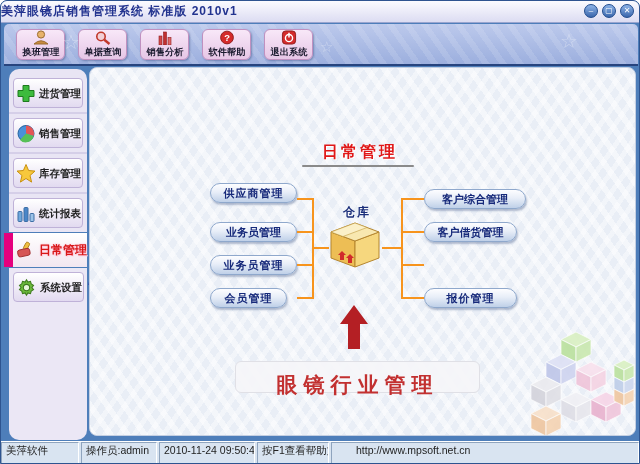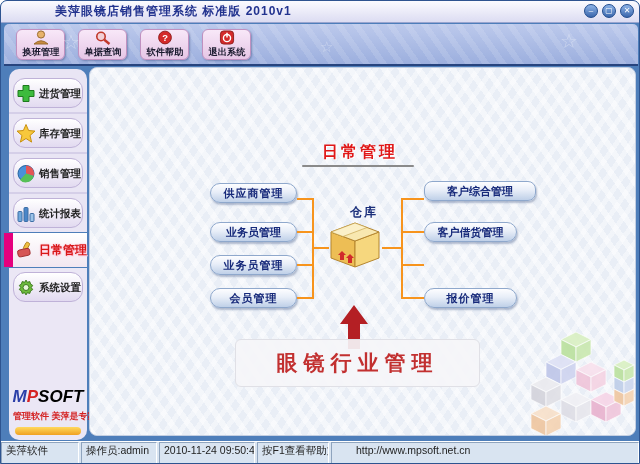--- a/index.html
+++ b/index.html
@@ -3,21 +3,21 @@
 <meta charset="utf-8">
 <style>
   * { margin:0; padding:0; box-sizing:border-box; }
   body { width:640px; height:464px; font-family:"Liberation Sans","DejaVu Sans",sans-serif; }
   .window { position:relative; width:640px; height:464px; background:#4E7EBA;
             border:1px solid #2E5490; border-radius:7px 7px 0 0; overflow:hidden; }
 
   
   .titlebar { position:absolute; left:0; top:0; width:640px; height:22px;
               background:linear-gradient(180deg,#FBFBFF,#DCDCF2); border-bottom:1px solid #9AA5CF; }
-  .titlebar .title { display:block; padding-left:54px; line-height:21px; font-size:12px;
+  .titlebar .title { display:block; line-height:21px; font-size:12px;
               font-weight:bold; color:#22338F; letter-spacing:1px; white-space:nowrap; }
   .win-controls { position:absolute; right:7px; top:3px; display:flex; gap:4px; }
   .win-btn { width:14px; height:14px; border-radius:50%; border:1px solid #1F4A8C;
              background:linear-gradient(180deg,#8FB4E8,#3A66AC); color:#fff; font-size:8px;
              line-height:12px; text-align:center; cursor:pointer; }
 
   
   .toolbar { position:absolute; left:3px; top:23px; width:634px; height:42px;
              background:linear-gradient(180deg,#BCC9EC,#9CAFDE);
              background-image:repeating-linear-gradient(55deg,rgba(255,255,255,.12) 0 6px,rgba(0,0,0,0) 6px 14px),
@@ -31,26 +31,26 @@
             display:flex; flex-direction:column; align-items:center; justify-content:center; cursor:pointer; }
   .tb-btn .tb-label { font-size:10px; font-weight:bold; color:#1A1A2E; white-space:nowrap; transform:scale(.92); }
 
   
   .body { position:absolute; left:3px; top:65px; width:634px; height:373px; background:#4E7EBA; }
 
   
   .sidebar { position:absolute; left:0; top:0; width:85px; height:100%; }
   .side-top { margin:3px 2px 0 5px; background:#E9E5F4; border-radius:10px 10px 0 0; padding-top:5px; }
   .side-bottom { margin:0 2px 0 5px; background:#EBE7F5; border-radius:0 0 10px 10px;
-                 height:172px; display:flex; flex-direction:column; }
+                 height:172px; display:flex; flex-direction:row; }
   .side-row { padding:4px 4px; }
   .side-row + .side-row { border-top:2px solid #D5CFE8; }
   .side-btn { height:30px; display:flex; align-items:center; gap:2px; padding-left:2px;
               background:linear-gradient(180deg,#FFFFFF,#E2DAF0); border:1px solid #BFB2D8;
-              border-radius:12px; cursor:pointer; }
+              border-radius:4px; cursor:pointer; }
   .side-btn .side-label { font-size:11px; font-weight:bold; color:#222; white-space:nowrap; transform:scale(.95); }
   .side-selected { position:relative; height:34px; margin:1px 2px 1px 0;
                    background:linear-gradient(180deg,#FFFFFF,#F2E6F0);
                    display:flex; align-items:center; gap:2px; padding-left:12px; cursor:pointer; }
   .side-selected .strip { position:absolute; left:0; top:0; width:9px; height:100%; background:#E5007D; }
   .side-selected .side-label { font-size:12px; font-weight:900; color:#D81818;
                    text-shadow:0 0 2px #FFB0C8, 1px 1px 0 #FFD6E4; white-space:nowrap; }
   .logo { text-align:center; font-style:italic; font-weight:900; font-size:17px; letter-spacing:0; margin-top:2px; }
   .logo .mp1 { color:#2B3FA8; } .logo .mp2 { color:#D42222; } .logo .mp3 { color:#000000; }
   .slogan { text-align:center; font-size:10px; font-weight:bold; color:#D42222; margin-top:2px; white-space:nowrap; transform:scale(.9); }
@@ -67,23 +67,23 @@
           font-size:16px; font-weight:900; color:#E01818; letter-spacing:3px;
           text-shadow:1px 1px 0 #FFFFFF; }
   .section-underline { position:absolute; left:212px; top:97px; width:112px; height:2px;
           background:#8A8A8A; border-radius:1px; }
   .pill { position:absolute; height:20px; line-height:19px; text-align:center;
           background:linear-gradient(180deg,#FDFDFF 0%,#E8EEF8 45%,#BFD0E8 100%);
           border:1px solid #8FA8CC; border-radius:11px;
           box-shadow:1px 2px 2px rgba(90,110,150,.45);
           font-size:11px; font-weight:bold; color:#16297A; letter-spacing:1px; cursor:pointer; white-space:nowrap; }
   .conn { position:absolute; background:#F7941D; }
-  .wh-label { position:absolute; left:218px; top:136px; width:70px; text-align:right;
+  .wh-label { position:absolute; left:232px; top:136px; width:70px; text-align:center;
           font-size:12px; font-weight:bold; color:#1A2E7A; letter-spacing:2px; }
-  .banner { position:absolute; left:145px; top:271px; width:245px; height:48px;
+  .banner { position:absolute; left:145px; top:293px; width:245px; height:32px;
           background:rgba(245,245,248,.92); border-radius:6px; border:1px solid #E0E0E6;
           text-align:center; line-height:46px; font-size:21px; font-weight:bold;
           color:#C23030; letter-spacing:6px; }
   .abs { position:absolute; }
 
   
   .statusbar { position:absolute; left:0; top:440px; width:640px; height:26px;
           background:#D9E4F1; border-top:1px solid #FFFFFF; display:flex; }
   .status-cell { border:1px solid; border-color:#8FA4BE #FFFFFF #FFFFFF #8FA4BE; margin-right:2px;
           font-size:10.5px; color:#222; line-height:15px; padding:0 4px;
@@ -116,20 +116,28 @@
       <span class="tb-label">换班管理</span>
     </div>
     <div class="tb-btn">
       <svg width="18" height="15" viewBox="0 0 18 15">
         <circle cx="7" cy="6.5" r="4.2" fill="#F2D0D6" stroke="#C0392B" stroke-width="1.6"></circle>
         <line x1="10.3" y1="9.8" x2="15.5" y2="14" stroke="#C0392B" stroke-width="2.4"></line>
       </svg>
       <span class="tb-label">单据查询</span>
     </div>
     <div class="tb-btn">
+      <svg width="18" height="15" viewBox="0 0 18 15">
+        <rect x="3" y="6" width="3" height="9" fill="#D24A4A" stroke="#8E1C1C" stroke-width=".6"></rect>
+        <rect x="7.5" y="2" width="3" height="13" fill="#C03030" stroke="#8E1C1C" stroke-width=".6"></rect>
+        <rect x="12" y="7.5" width="3" height="7.5" fill="#E06A6A" stroke="#8E1C1C" stroke-width=".6"></rect>
+      </svg>
+      <span class="tb-label">销售分析</span>
+    </div>
+    <div class="tb-btn">
       <svg width="16" height="15" viewBox="0 0 16 16">
         <circle cx="8" cy="8" r="6.8" fill="#D42B2B" stroke="#8E1C1C"></circle>
         <text x="8" y="11.8" font-size="10" fill="#fff" text-anchor="middle" font-weight="bold">?</text>
       </svg>
       <span class="tb-label">软件帮助</span>
     </div>
     <div class="tb-btn">
       <svg width="16" height="15" viewBox="0 0 16 16">
         <rect x="1" y="1" width="14" height="14" rx="3.5" fill="#D42B2B" stroke="#8E1C1C"></rect>
         <circle cx="8" cy="8.6" r="3.8" fill="none" stroke="#fff" stroke-width="1.5"></circle>
@@ -147,33 +155,33 @@
           <div class="side-btn">
             <svg width="21" height="21" viewBox="0 0 20 20">
               <path d="M7 2h6v5h5v6h-5v5H7v-5H2V7h5z" fill="#3DBB3D" stroke="#1E7A1E"></path>
             </svg>
             <span class="side-label">进货管理</span>
           </div>
         </div>
         <div class="side-row">
           <div class="side-btn">
             <svg width="21" height="21" viewBox="0 0 20 20">
-              <path d="M10 1 L12.6 7 L19 7.6 L14 12 L15.6 18.6 L10 15 L4.4 18.6 L6 12 L1 7.6 L7.4 7 Z" fill="#F7C83C" stroke="#C89010"></path>
-            </svg>
-            <span class="side-label">库存管理</span>
-          </div>
-        </div>
-        <div class="side-row">
-          <div class="side-btn">
-            <svg width="21" height="21" viewBox="0 0 20 20">
               <circle cx="10" cy="10" r="8" fill="#4A90D9" stroke="#23639E"></circle>
               <path d="M10 10 L10 2 A8 8 0 0 1 17.6 12.5 Z" fill="#E45555"></path>
               <path d="M10 10 L17.6 12.5 A8 8 0 0 1 4 16.4 Z" fill="#57C057"></path>
             </svg>
             <span class="side-label">销售管理</span>
+          </div>
+        </div>
+        <div class="side-row">
+          <div class="side-btn">
+            <svg width="21" height="21" viewBox="0 0 20 20">
+              <path d="M10 1 L12.6 7 L19 7.6 L14 12 L15.6 18.6 L10 15 L4.4 18.6 L6 12 L1 7.6 L7.4 7 Z" fill="#F7C83C" stroke="#C89010"></path>
+            </svg>
+            <span class="side-label">库存管理</span>
           </div>
         </div>
         <div class="side-row">
           <div class="side-btn">
             <svg width="21" height="21" viewBox="0 0 20 20">
               <rect x="2" y="8" width="4" height="10" rx="1" fill="#6FA8DC" stroke="#3D6EA5"></rect>
               <rect x="8" y="4" width="4" height="14" rx="1" fill="#4A86C8" stroke="#3D6EA5"></rect>
               <rect x="14" y="10" width="4" height="8" rx="1" fill="#9CC3E8" stroke="#3D6EA5"></rect>
             </svg>
             <span class="side-label">统计报表</span>
@@ -207,23 +215,23 @@
       </div>
     </div>
 
     <div class="main">
       <div class="section-title">日常管理</div>
       <div class="section-underline"></div>
 
       <div class="pill" style="left:120px; top:115px; width:87px;">供应商管理</div>
       <div class="pill" style="left:120px; top:154px; width:87px; letter-spacing:0;">业务员管理</div>
       <div class="pill" style="left:120px; top:187px; width:87px;">业务员管理</div>
-      <div class="pill" style="left:120px; top:220px; width:87px;">会员管理</div>
-
-      <div class="pill" style="left:334px; top:113px; width:112px; letter-spacing:0;border-radius:8px;">客户综合管理</div>
+      <div class="pill" style="left:120px; top:220px; width:77px;">会员管理</div>
+
+      <div class="pill" style="left:334px; top:121px; width:102px; letter-spacing:0;">客户综合管理</div>
       <div class="pill" style="left:334px; top:154px; width:93px; letter-spacing:0;">客户借货管理</div>
       <div class="pill" style="left:334px; top:220px; width:93px;font-family:Liberation Serif, serif;">报价管理</div>
 
       <div class="conn" style="left:222px; top:130px; width:2px; height:101px;"></div>
       <div class="conn" style="left:207px; top:130px; width:15px; height:2px;"></div>
       <div class="conn" style="left:207px; top:163px; width:15px; height:2px;"></div>
       <div class="conn" style="left:207px; top:196px; width:15px; height:2px;"></div>
       <div class="conn" style="left:207px; top:229px; width:15px; height:2px;"></div>
       <div class="conn" style="left:222px; top:179px; width:17px; height:2px;"></div>
 

